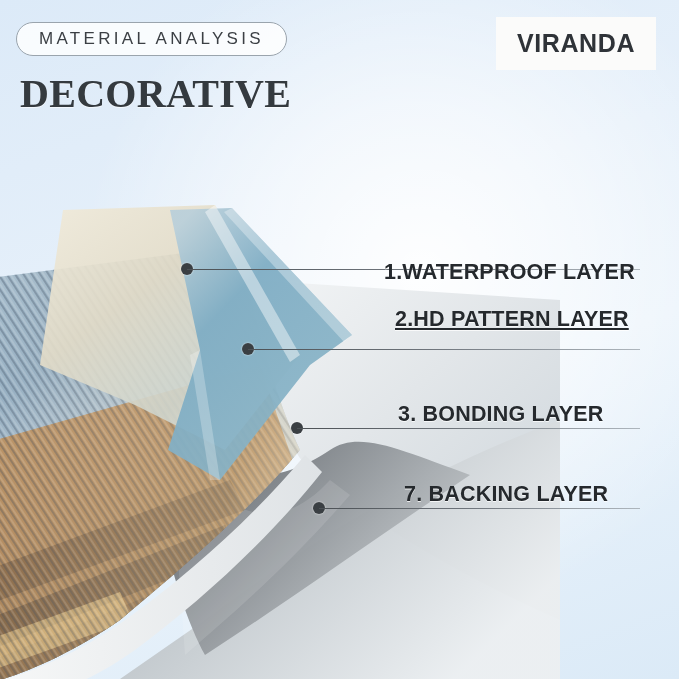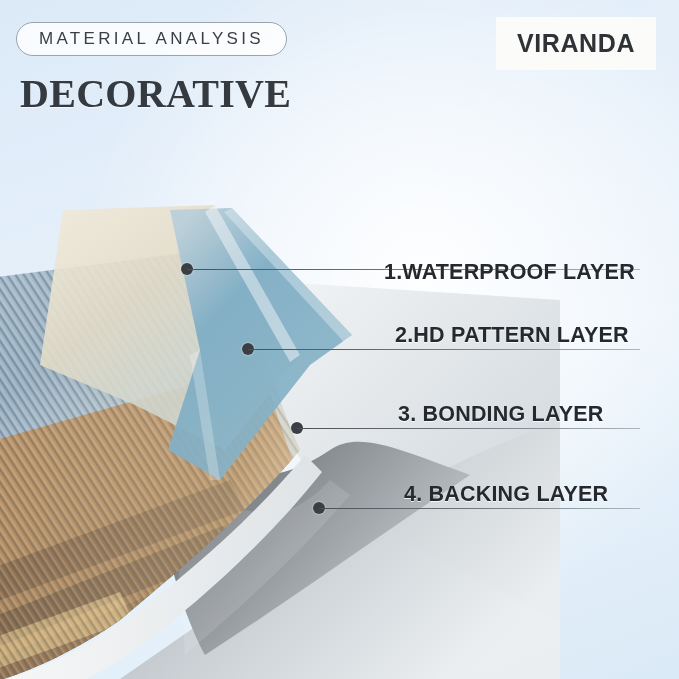--- a/index.html
+++ b/index.html
@@ -192,22 +192,22 @@
   <div class="logo-box">
     <span>VIRANDA</span>
   </div>
 
   <div id="callouts">
       <div class="lead-dot" style="left: 181px; top: 263px;"></div>
       <div class="lead-line" style="left: 187px; top: 269px; width: 453px;"></div>
       <div class="lead-label" style="left: 384px; top: 260px;">1.WATERPROOF LAYER</div>
       <div class="lead-dot" style="left: 242px; top: 343px;"></div>
       <div class="lead-line" style="left: 248px; top: 349px; width: 392px;"></div>
-      <div class="lead-label" style="left: 395px; top: 323px;">2.HD PATTERN LAYER</div>
+      <div class="lead-label" style="left: 395px; top: 307px; text-decoration: underline;">2.HD PATTERN LAYER</div>
       <div class="lead-dot" style="left: 291px; top: 422px;"></div>
       <div class="lead-line" style="left: 297px; top: 428px; width: 343px;"></div>
       <div class="lead-label" style="left: 398px; top: 402px; text-align: right;">3. BONDING LAYER</div>
       <div class="lead-dot" style="left: 313px; top: 502px;"></div>
       <div class="lead-line" style="left: 319px; top: 508px; width: 321px;"></div>
-      <div class="lead-label" style="left: 404px; top: 482px;">4. BACKING LAYER</div>
+      <div class="lead-label" style="left: 404px; top: 482px;">7. BACKING LAYER</div>
     </div>
 
 </div>
 
 </body></html>

